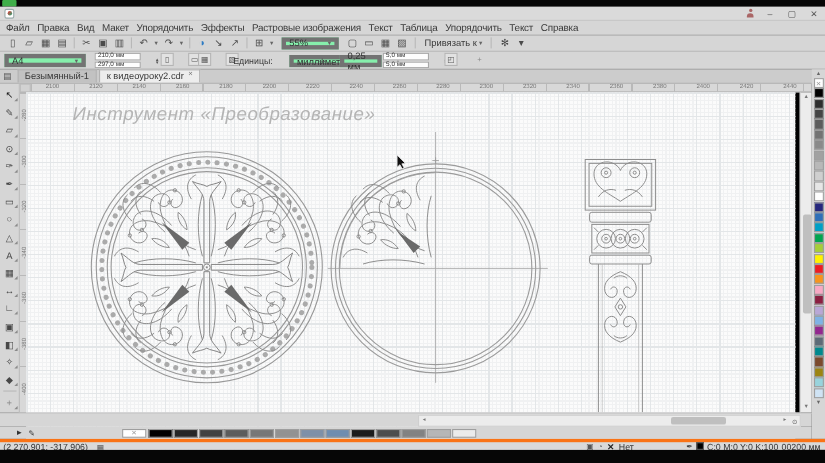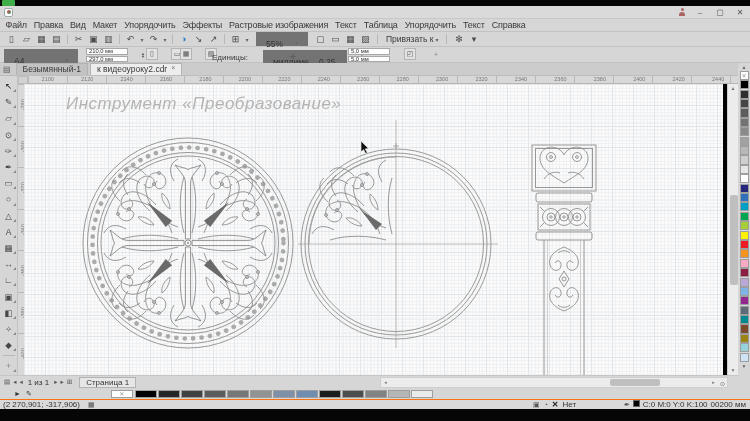--- a/index.html
+++ b/index.html
@@ -22,21 +22,21 @@
   .winbtn{width:12px;text-align:center;cursor:default}
   
   #menubar{left:0;top:19px;width:750px;height:13px;background:#d6d6d6;border-bottom:1px solid #c2c2c2;display:flex;align-items:center;font-size:9px;color:#3a3a3a;padding-left:2px}
   #menubar .mi{padding:0 3.5px;letter-spacing:-0.2px;white-space:nowrap}
   
   #stdbar{left:0;top:32px;width:750px;height:15px;background:#d6d6d6;border-bottom:1px solid #c2c2c2;display:flex;align-items:center;padding-left:4px;gap:1px}
   .tb{width:15px;height:13px;display:flex;align-items:center;justify-content:center;font-size:9px;color:#4b4b4b}
   [data-name="separator"]{width:1px;height:10px;background:#b8b8b8;margin:0 3px}
   [data-name="search-content-icon"]{color:#2e7cc4}
   [data-name="undo-caret-icon"],[data-name="redo-caret-icon"],[data-name="launcher-caret-icon"]{width:8px;font-size:6px;color:#666}
-  .combo{background:#86efac;border:7px solid #737373;height:11px;display:flex;align-items:flex-start;font-size:8.5px;color:#333;padding:0 3px;gap:3px}
+  .combo{background:#86efac;border:4px solid #737373;height:11px;display:flex;align-items:center;font-size:8.5px;color:#333;padding:0 3px;gap:3px}
   .combo .car{margin-left:auto;font-size:6px;color:#666}
   #zoom-combo{width:52px;margin:0 4px}
   #snap-group{display:flex;align-items:center;font-size:8.5px;color:#3a3a3a;gap:2px;margin:0 4px}
   
   #propbar{left:0;top:47px;width:750px;height:16px;background:#d6d6d6;border-bottom:1px solid #c2c2c2}
   #page-size-combo{left:4px;top:2px;width:74px;height:12px}
   .stack{display:flex;flex-direction:column;gap:1px}
   .minifield{background:#fdfdfd;border:1px solid #a8a8a8;width:42px;height:6.5px;font-size:5.8px;display:flex;align-items:center;padding:0 2px;color:#333}
   .spin{width:7px;display:flex;flex-direction:column;justify-content:center;font-size:4px;color:#555;line-height:3px}
   .pbgroup{position:absolute;top:1px;display:flex;align-items:center;gap:13px}
@@ -86,21 +86,21 @@
   #docpal{left:0;top:388px;width:738px;height:11px;background:#d6d6d6;display:flex;align-items:center;gap:2px;padding-left:14px}
   #docpal .dpicon{font-size:7px;color:#333;margin-right:3px}
   .dchip{width:22px;height:8px;border:1px solid #9e9e9e}
   .nochip{background:#fff;color:#999;font-size:6px;display:flex;align-items:center;justify-content:center;line-height:6px}
   
   #palette{left:738px;top:63px;width:12px;height:336px;background:#d6d6d6;display:flex;flex-direction:column;align-items:center}
   #palette .parr{font-size:5px;color:#666;height:8px;line-height:8px}
   .chip{width:9px;height:9.1px;border:1px solid #9e9e9e;margin-top:0.3px}
   #pal-nochip{width:9px;height:9px;border:1px solid #9e9e9e;background:#fff;color:#999;font-size:6px;display:flex;align-items:center;justify-content:center}
   
-  #statusbar{left:0;top:399px;width:750px;height:10px;background:#d9d9d9;border-top:1px solid #f97316;font-size:8px;color:#333}
+  #statusbar{left:0;top:399px;width:750px;height:10px;background:#d9d9d9;border-top:3px solid #f97316;font-size:8px;color:#333}
   #coords{position:absolute;left:3px;top:0;line-height:9px}
   #coords-icon{position:absolute;left:88px;top:1px;font-size:7px;color:#555}
   #status-center{position:absolute;left:533px;top:0;display:flex;align-items:center;gap:4px;line-height:9px}
   #status-center .sic{font-size:7px;color:#555}
   #fill-none-x{font-weight:bold;font-size:8px;color:#222}
   #status-right{position:absolute;right:4px;top:0;display:flex;align-items:flex-start;gap:3px;line-height:9px}
   #outline-swatch{width:7px;height:7px;background:#000;border:1px solid #666}
   #outline-pen{font-size:7px;color:#444}
 </style>
 </head>
@@ -419,30 +419,20 @@
   </svg>
 </div>
 
 <div class="abs" id="vscroll" data-name="vertical-scrollbar">
   <div class="arr" style="top:0" data-name="scroll-up-icon">▲</div>
   <div id="vthumb" data-name="vertical-scroll-thumb"></div>
   <div class="arr" style="bottom:0" data-name="scroll-down-icon">▼</div>
 </div>
 
 <div class="abs" id="navrow" data-name="navigation-row">
-  <div id="pagenav" data-name="page-navigator">
-    <span class="nv" data-name="page-sorter-icon">▤</span>
-    <span class="nv" data-name="first-page-icon">◂</span>
-    <span class="nv" data-name="previous-page-icon">◂</span>
-    <span id="page-counter" data-name="page-counter">1 из 1</span>
-    <span class="nv" data-name="next-page-icon">▸</span>
-    <span class="nv" data-name="last-page-icon">▸</span>
-    <span class="nv" data-name="add-page-icon">⊞</span>
-    <div id="page-tab" data-name="page-tab">Страница 1</div>
-  </div>
   <div id="hscroll" data-name="horizontal-scrollbar">
     <span class="harr" style="left:0" data-name="scroll-left-icon">◂</span>
     <div id="hthumb" data-name="horizontal-scroll-thumb"></div>
     <span class="harr" style="right:9px" data-name="scroll-right-icon">▸</span>
     <span id="hscroll-zoom" data-name="pan-zoom-icon">⊙</span>
   </div>
 </div>
 
 <div class="abs" id="docpal" data-name="document-palette">
   <span class="dpicon" data-name="palette-cursor-icon">►</span>

